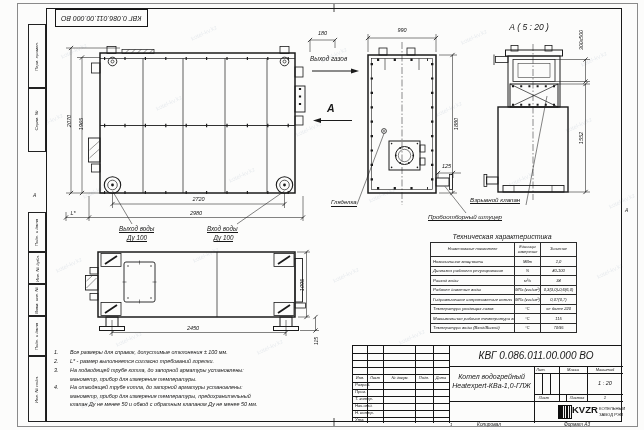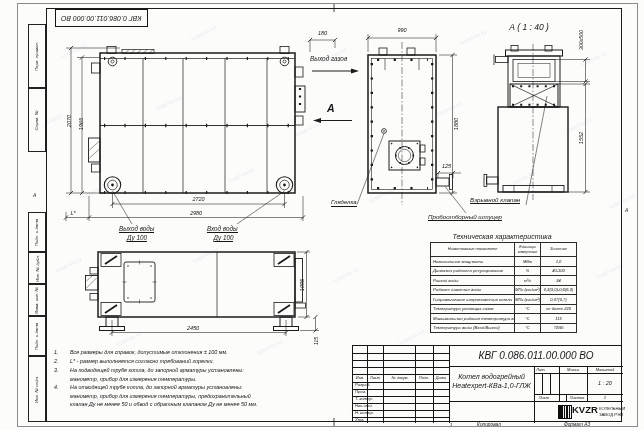--- a/index.html
+++ b/index.html
@@ -265,21 +265,21 @@
 
   <span class="t cc" style="left:322.5px;top:34px;font-size:5.5px">180</span>
   <span class="t" style="left:310px;top:56px;font-size:6.4px">Выход газов</span>
   <span class="t" style="left:327px;top:103px;font-size:10.5px;font-weight:600">А</span>
   <span class="t cc" style="left:402px;top:31px;font-size:5.5px">990</span>
   <span class="t rc" style="left:456.5px;top:124px;font-size:5.5px">1880</span>
   <span class="t cc" style="left:446.5px;top:167px;font-size:5.5px">125</span>
   <span class="t u" style="left:331px;top:199px;font-size:6px">Гляделка</span>
   <span class="t u" style="left:428px;top:213.5px;font-size:6.2px">Пробоотборный штуцер</span>
 
-  <span class="t cc" style="left:529px;top:26.5px;font-size:8.5px">А ( 1 : 40 )</span>
+  <span class="t cc" style="left:529px;top:26.5px;font-size:8.5px">А ( 5 : 20 )</span>
   <span class="t rc" style="left:581.5px;top:40px;font-size:5.2px">300х500</span>
   <span class="t rc" style="left:581.5px;top:138px;font-size:5.5px">1552</span>
   <span class="t u" style="left:470px;top:196.5px;font-size:6.2px">Взрывной клапан</span>
 
   <span class="t cc" style="left:193px;top:328.5px;font-size:5.5px">2450</span>
   <span class="t rc" style="left:302.5px;top:284.5px;font-size:5.5px">1095</span>
   <span class="t rc" style="left:315.5px;top:341px;font-size:5px">115</span>
 
   <div>
     <span class="t" style="left:54px;top:350px;font-size:5.4px">1.</span>

